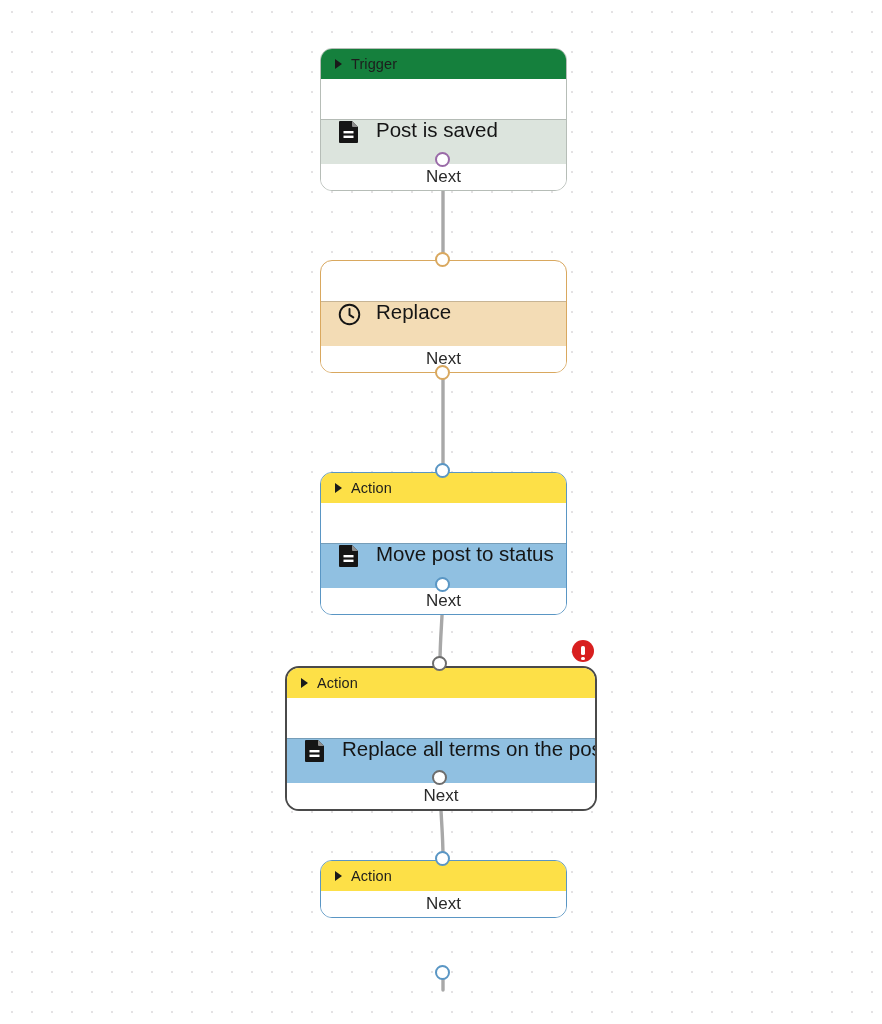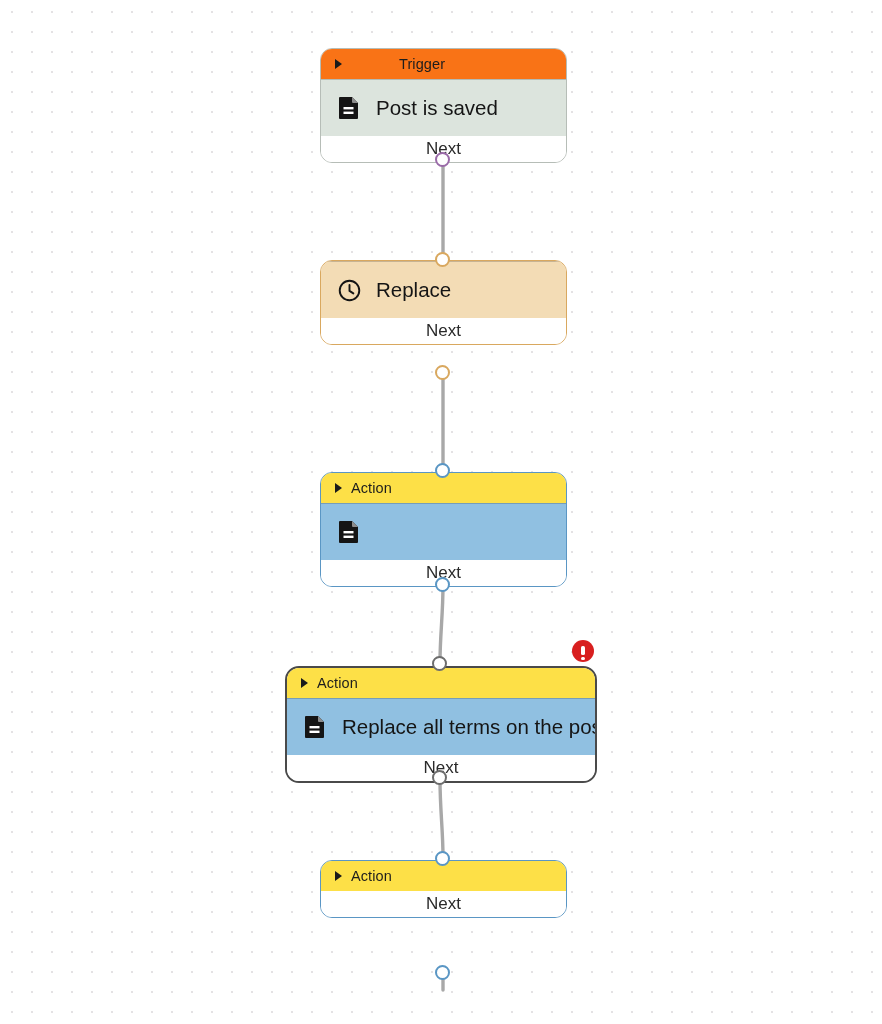--- a/index.html
+++ b/index.html
@@ -63,25 +63,26 @@
     width: 0; height: 0;
     border-left: 7px solid #1a1a1a;
     border-top: 5px solid transparent;
     border-bottom: 5px solid transparent;
     margin-right: 9px;
     flex: 0 0 auto;
   }
 
   .node-body {
     display: flex;
-    align-items: center;
-    height: 57px;
+    align-items: flex-start;
+    height: 45px;
     padding-left: 16px;
     box-sizing: border-box;
     border-top: 1.2px solid rgba(0,0,0,.18);
+    margin-top: 40px;
   }
   .node-icon {
     width: 24px; height: 24px;
     flex: 0 0 auto;
     margin-right: 15px;
     display: flex;
     align-items: center;
     justify-content: center;
   }
   .node-title {
@@ -96,21 +97,21 @@
     background: #ffffff;
     display: flex;
     align-items: center;
     justify-content: center;
     font-size: 17px;
     color: #2a2a2a;
     box-sizing: border-box;
   }
 
   
-  .v-trigger .node-header { background: #f97316; gap: 48px; }
+  .v-trigger .node-header { background: #15803d; }
   .v-trigger .node-body   { background: #dce4dd; }
   .v-trigger { border-color: #b6bdb7; }
 
   .v-advanced .node-header { background: #f2dbb4; }
   .v-advanced .node-body   { background: #f3dcb5; }
   .v-advanced { border-color: #d9a85f; }
 
   .v-action .node-header { background: #fde047; }
   .v-action .node-body   { background: #90c0e1; }
   .v-action { border-color: #5a96c4; }
@@ -211,20 +212,21 @@
     </div>
     <div class="node-body">
       <span class="node-icon">
         <svg width="22" height="24" viewBox="0 0 22 24">
           <path d="M2 1 H14 L20 7 V22 A1 1 0 0 1 19 23 H2 A1 1 0 0 1 1 22 V2 A1 1 0 0 1 2 1 Z" fill="#151515"></path>
           <path d="M14 1 L20 7 H15 A1 1 0 0 1 14 6 Z" fill="#8d8d8d"></path>
           <rect x="5.5" y="11" width="10" height="2.4" fill="#ffffff"></rect>
           <rect x="5.5" y="15.6" width="10" height="2.4" fill="#ffffff"></rect>
         </svg>
       </span>
+      <span class="node-title">Move post to status</span>
     </div>
     <div class="node-footer">Next</div>
   </div>
 
   <div class="node v-action selected" style="left:285px; top:666px; width:312px;">
     <div class="node-header">
       <span class="caret"></span>
       <span>Action</span>
     </div>
     <div class="node-body">

